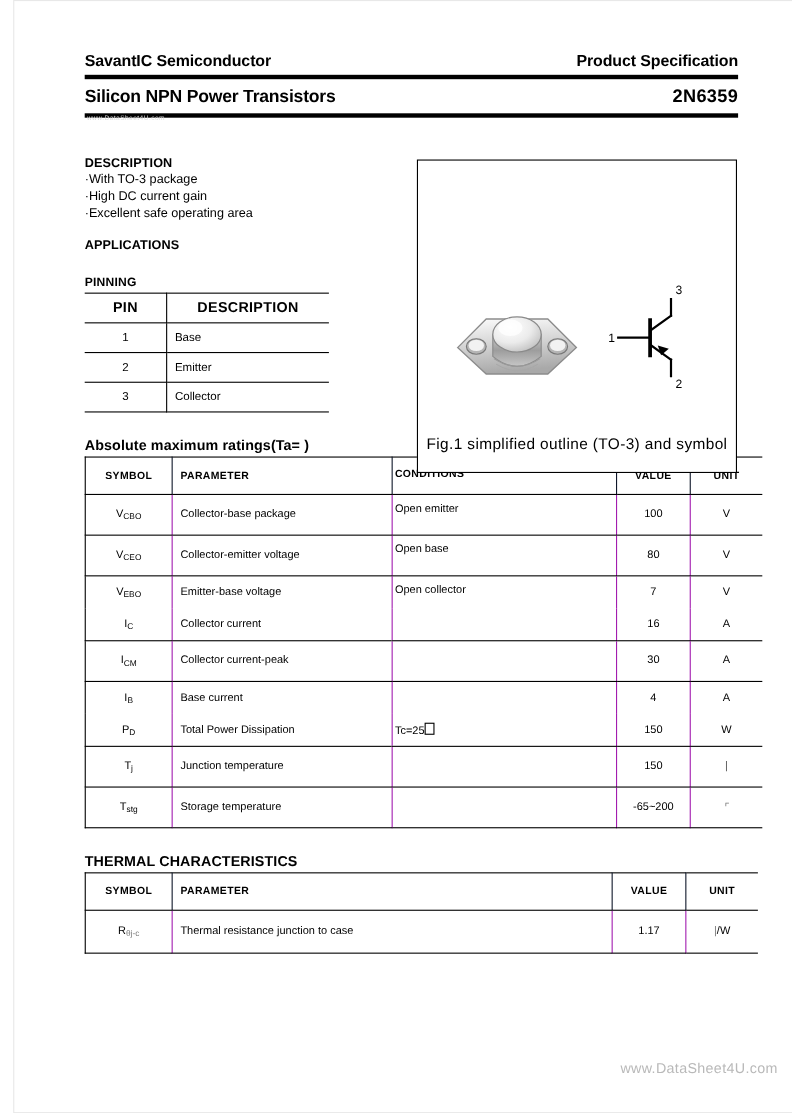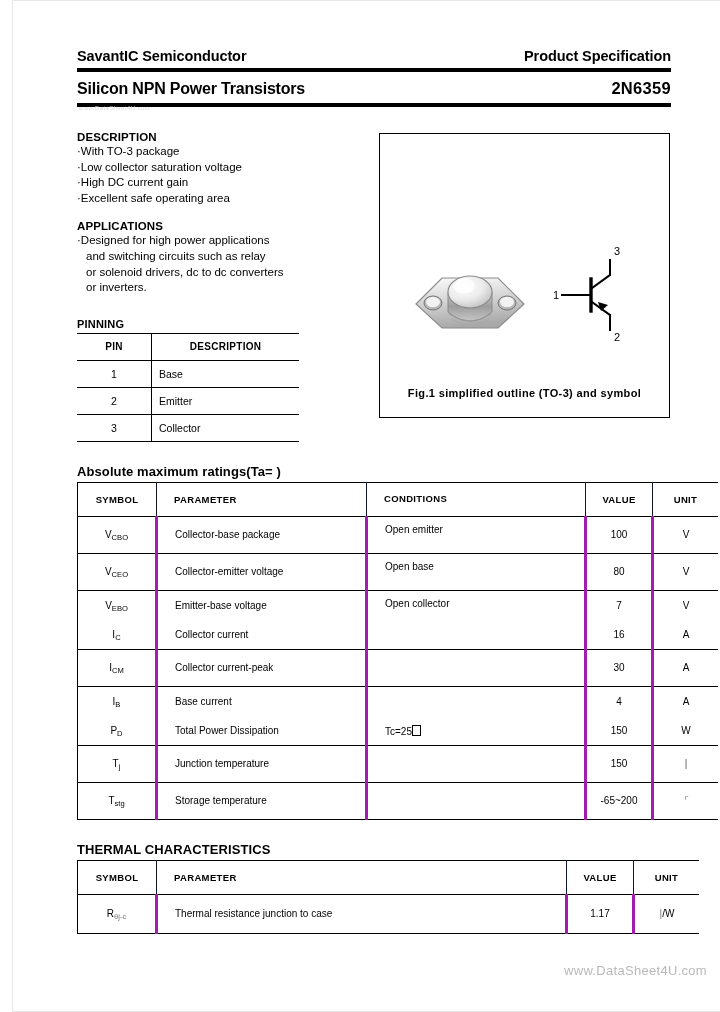--- a/index.html
+++ b/index.html
@@ -28,80 +28,80 @@
   .rule-thick { height:4px; background:#000; margin-top:4px; }
   .rule-thick2 { height:4px; background:#000; margin-top:3px; }
   .title-row {
     display:flex; justify-content:space-between; align-items:flex-end;
     font-size:16px; font-weight:bold; letter-spacing:-0.2px;
     padding-top:7px; padding-bottom:2px;
   }
   .title-row .partno { font-size:16.5px; letter-spacing:0.3px; }
 
   
-  .cols { display:flex; margin-top:24px; }
+  .cols { display:flex; margin-top:36px; }
   .colL { width:300px; }
   .colR { width:294px; position:relative; }
 
   .sec-head { font-size:11.5px; font-weight:bold; letter-spacing:0.1px; }
   .bullets { margin-top:1px; }
   .bullet { font-size:11.5px; line-height:15.6px; white-space:pre; }
   .indent { padding-left:9px; }
   .gap { height:14px; }
 
   
   .pinning-wrap { margin-top:22px; width:221px; }
   .pin-title { font-size:11px; font-weight:bold; letter-spacing:0.2px; margin-bottom:3px; }
   table { border-collapse:collapse; }
   .pintbl { width:221px; table-layout:fixed; }
   .pintbl td, .pintbl th {
     border-top:1px solid #000; border-bottom:1px solid #000;
     font-size:10.5px; font-weight:normal; height:26px; padding:0;
   }
-  .pintbl th { font-weight:bold; font-size:10px; letter-spacing:0.3px; }
+  .pintbl th { font-weight:bold; font-size:13px; letter-spacing:0.3px; }
   .pintbl .c1 { width:74px; text-align:center; border-right:1px solid #000; }
   .pintbl .c2 { width:147px; text-align:left; padding-left:7px; }
 
   
   .figbox {
     position:absolute; left:2px; top:2px;
     width:291px; height:285px;
     border:1px solid #000; background:#fff;
     box-sizing:border-box;
   }
   .figinner { position:absolute; inset:0; }
   .pkg { position:absolute; left:28px; top:118px; width:124px; height:96px; }
   .sym { position:absolute; left:168px; top:108px; width:100px; height:106px; }
   .figcap {
     position:absolute; left:0; right:0; bottom:18px;
-    text-align:center; font-size:11px; font-weight:bold; letter-spacing:0.35px;
+    text-align:center; font-size:14px; font-weight:normal; letter-spacing:0.35px;
   }
 
   
   .tbl-title {
     font-size:13px; font-weight:bold; letter-spacing:0.1px;
     margin-top:22px; margin-bottom:3px;
   }
   .dtbl { width:594px; table-layout:fixed; }
   .dtbl th {
     font-size:9.5px; font-weight:bold; letter-spacing:0.35px;
     height:31px; text-align:center;
     border-top:1px solid #000; border-bottom:1px solid #000;
     border-right:1px solid #0f172a;
   }
   .dtbl th:last-child, .dtbl td:last-child { border-right:none;text-align:center; }
   .dtbl td {
     font-size:10px; height:29px; padding:0;
-    border-bottom:1px solid #000; border-right:3px solid #a21caf;
+    border-bottom:1px solid #000; border-right:1px solid #a21caf;
     vertical-align:middle;
   }
   .dtbl td.nb { border-bottom:none; }
   .dtbl .sym-c { width:76px; text-align:center; }
-  .dtbl .par-c { width:191px; text-align:left; padding-left:17px; }
-  .dtbl .cond-c { width:200px; text-align:left; padding-left:17px; vertical-align:top; padding-top:7px; }
+  .dtbl .par-c { width:191px; text-align:left; padding-left:7px; }
+  .dtbl .cond-c { width:200px; text-align:left; padding-left:2px; vertical-align:top; padding-top:7px; }
   .dtbl .val-c { width:64px; text-align:center;margin-top:16px; }
   .dtbl .unit-c { width:63px; text-align:center; }
   .dtbl .outer-l { border-left:1px solid #000; }
   sub { font-size:7.6px; vertical-align:baseline; position:relative; top:2px; }
   .faint { color:#7a7a7a; }
   .boxglyph {
     display:inline-block; width:7px; height:9px;
     border:1px solid #000; vertical-align:-1px;
   }
   .bar-glyph { display:inline-block; color:#555; }
@@ -140,34 +140,27 @@
     </div>
     <div class="rule-thick2"></div>
 
     <div class="cols">
 
       <div class="colL">
 
         <div class="sec-head">DESCRIPTION</div>
         <div class="bullets">
           <div class="bullet">·With TO-3 package</div>
-          <div class="bullet">·Low collector saturation voltage</div>
           <div class="bullet">·High DC current gain</div>
           <div class="bullet">·Excellent safe operating area</div>
         </div>
 
         <div class="gap"></div>
 
         <div class="sec-head">APPLICATIONS</div>
-        <div class="bullets">
-          <div class="bullet">·Designed for high power applications</div>
-          <div class="bullet indent">and switching circuits such as relay</div>
-          <div class="bullet indent">or solenoid drivers, dc to dc converters</div>
-          <div class="bullet indent">or inverters.</div>
-        </div>
 
         <div class="pinning-wrap">
           <div class="pin-title">PINNING</div>
           <table class="pintbl">
             <thead>
               <tr>
                 <th class="c1">PIN</th>
                 <th class="c2" style="text-align:center;padding-left:0">DESCRIPTION</th>
               </tr>
             </thead>

